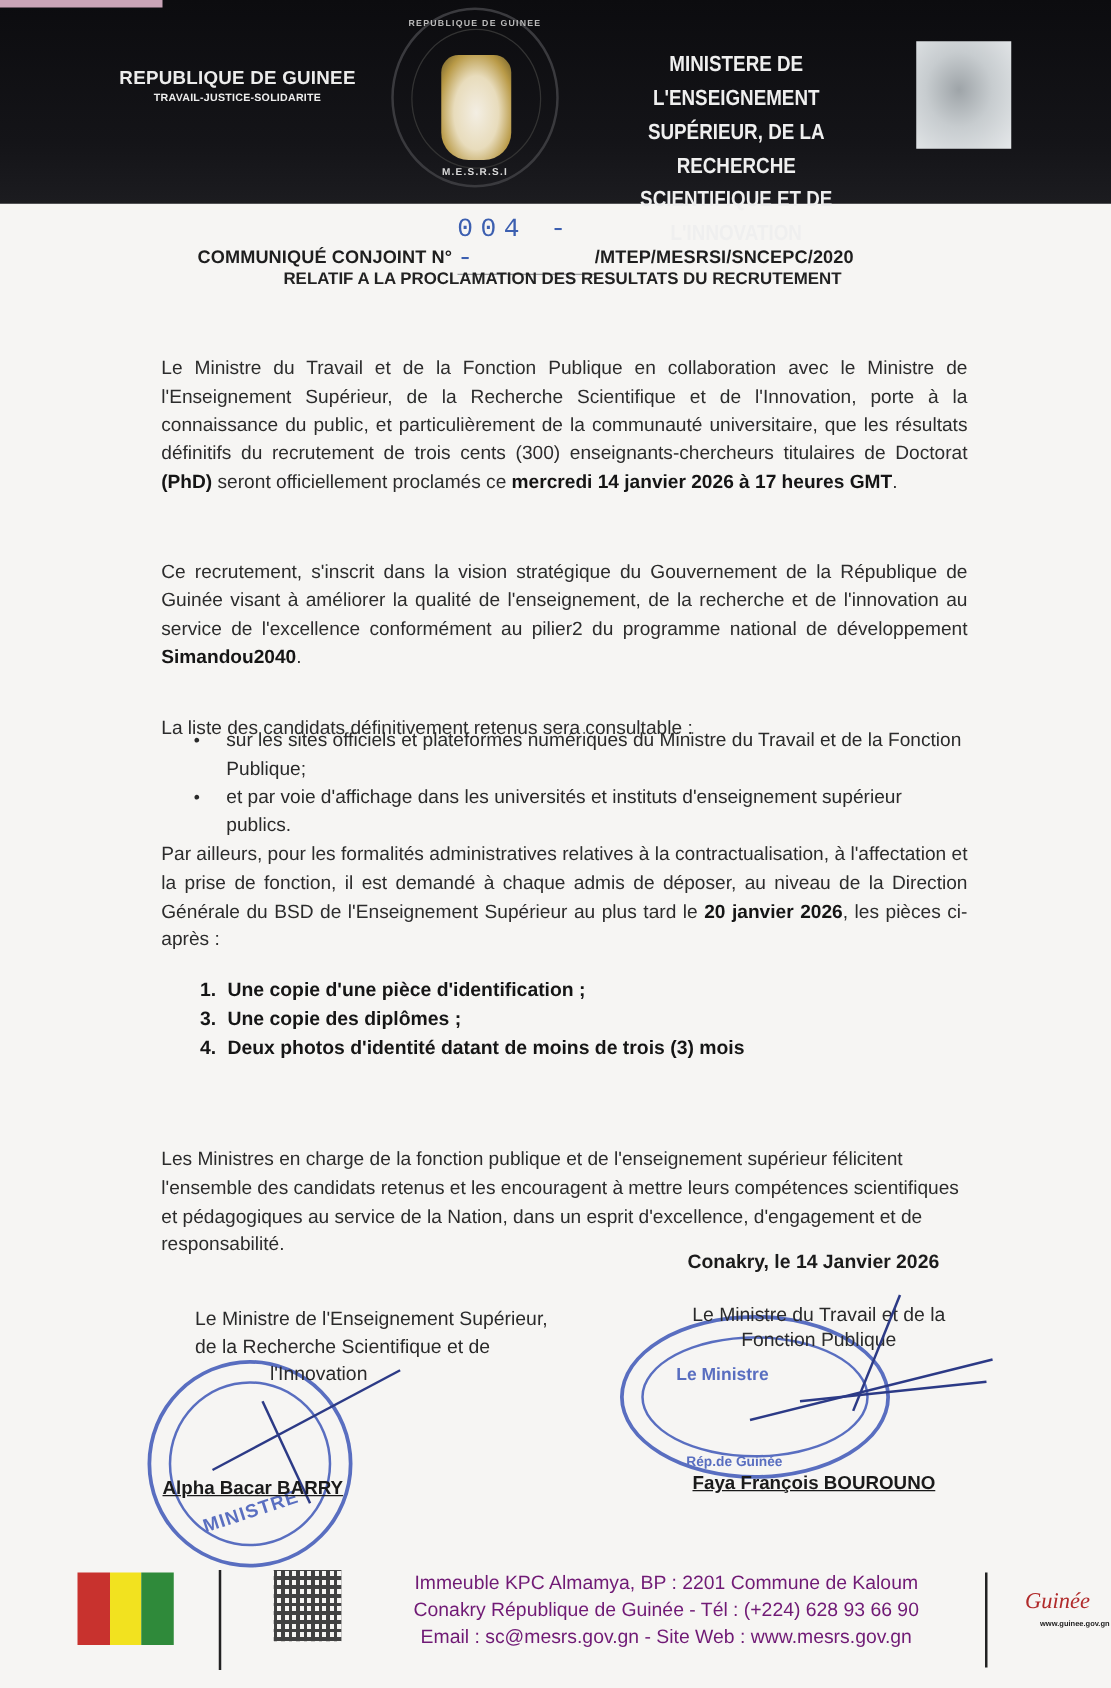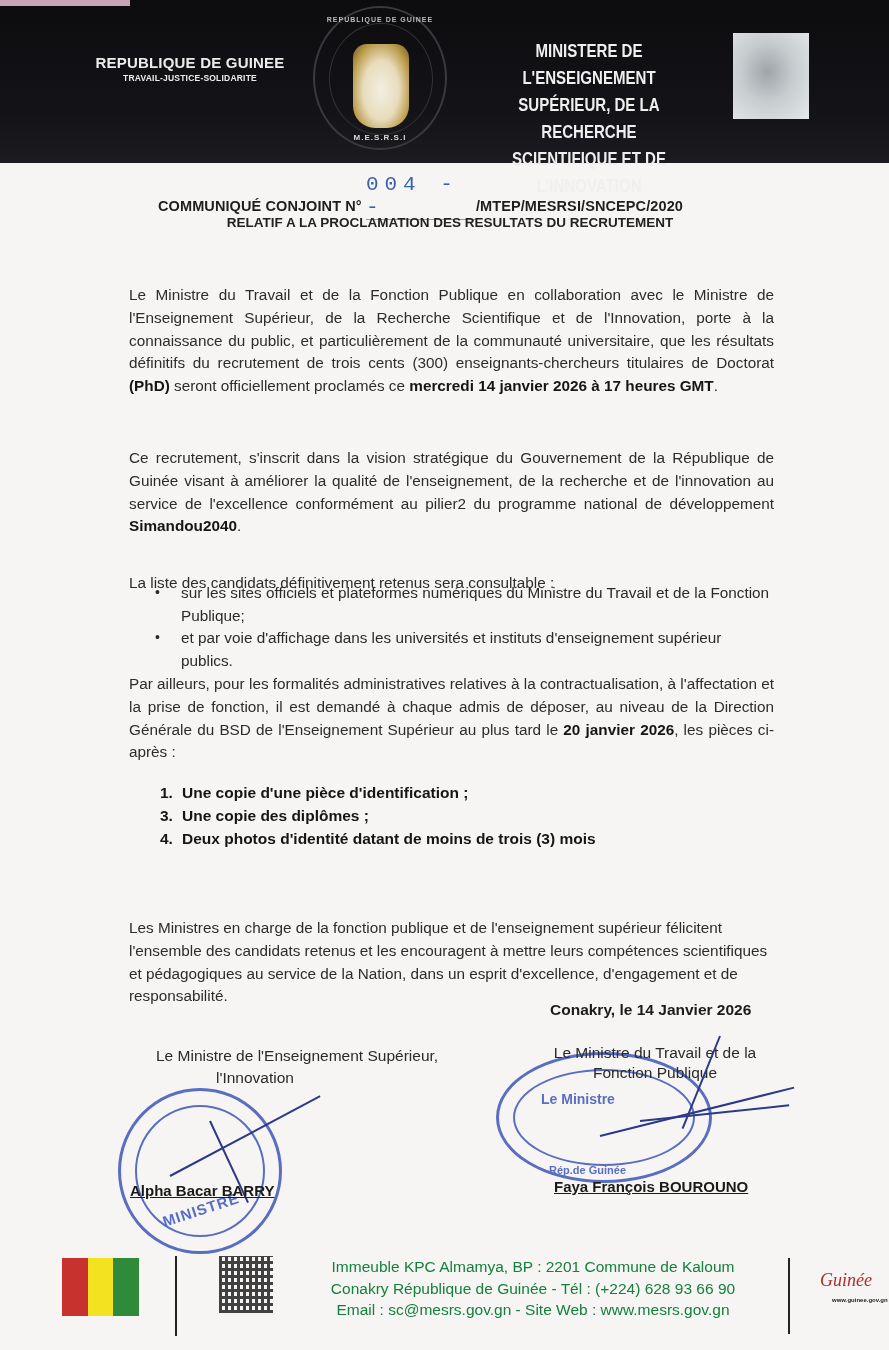--- a/index.html
+++ b/index.html
@@ -72,21 +72,21 @@
   .sig-stroke { position:absolute; height:2px; background:#2c3a86; transform-origin:left center; }
 
   .flag { position:absolute; left:62px; top:1258px; width:77px; height:58px; display:flex; }
   .flag span { flex:1; }
   .vline { position:absolute; width:2px; background:#222; }
   .qr { position:absolute; left:219px; top:1256px; width:54px; height:57px;
     background:
       repeating-linear-gradient(90deg, #222 0 3px, transparent 3px 6px),
       repeating-linear-gradient(0deg, #222 0 3px, #f6f5f3 3px 7px);
     opacity:0.85; }
-  .addr { position:absolute; left:300px; top:1256px; width:466px; text-align:center; font-size:15.5px; line-height:21.5px; color:#15803d; }
+  .addr { position:absolute; left:300px; top:1256px; width:466px; text-align:center; font-size:15.5px; line-height:21.5px; color:#701a75; }
   .guinee { position:absolute; left:820px; top:1270px; color:#b12b2b; font-family:"Liberation Serif", serif; font-style:italic; font-weight:400; font-size:18px; }
   .guinee-sub { position:absolute; left:832px; top:1297px; font-size:6px; font-weight:700; color:#222; }
 </style>
 </head>
 <body>
 
 <div class="header">
   <div class="corner"></div>
   <div class="rep">
     <div class="l1">REPUBLIQUE DE GUINEE</div>
@@ -147,20 +147,21 @@
   <div class="word">MINISTRE</div>
 </div>
 <div class="stamp stamp-r">
   <div class="ring"></div>
   <div class="word">Le Ministre</div>
   <div class="bot">Rép.de Guinée</div>
 </div>
 
 <div class="sig-left">
   <div>Le Ministre de l'Enseignement Supérieur,</div>
+  <div>de la Recherche Scientifique et de</div>
   <div class="t3">l'Innovation</div>
 </div>
 <div class="sig-right">
   <div>Le Ministre du Travail et de la</div>
   <div>Fonction Publique</div>
 </div>
 
 <div class="sig-stroke" style="left:170px;top:1175px;width:170px;transform:rotate(-28deg);"></div>
 <div class="sig-stroke" style="left:210px;top:1120px;width:90px;transform:rotate(65deg);"></div>
 <div class="sig-stroke" style="left:600px;top:1135px;width:200px;transform:rotate(-14deg);"></div>

